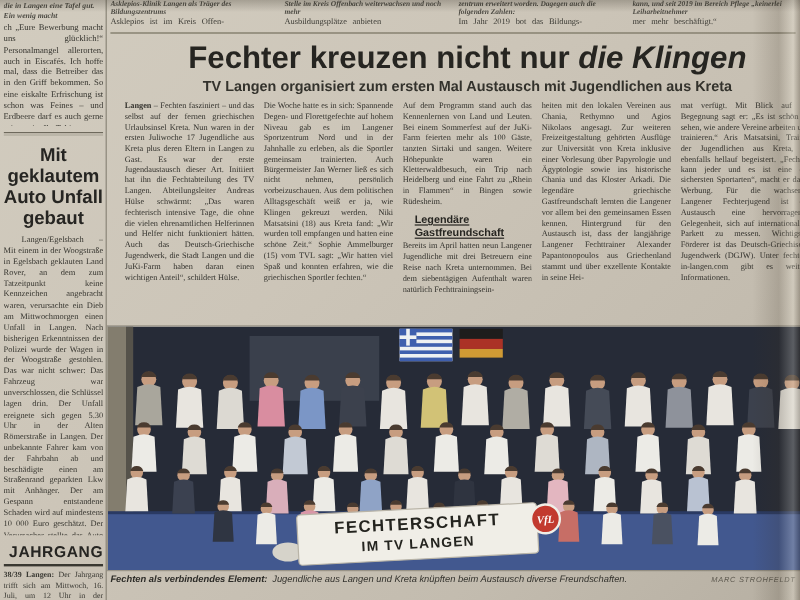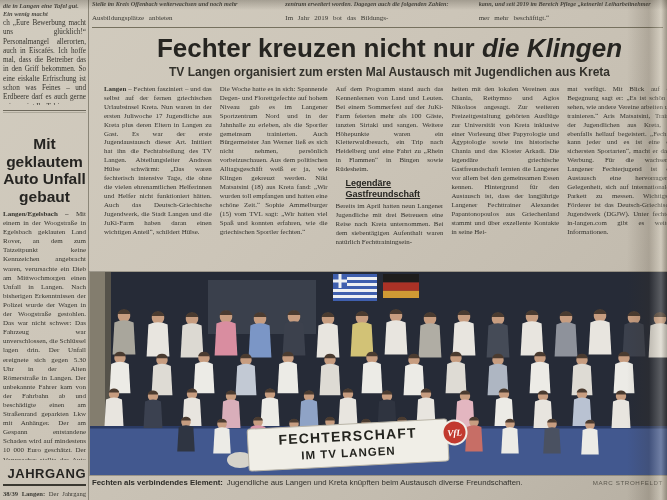--- a/index.html
+++ b/index.html
@@ -13,54 +13,58 @@
   .strip-seg{flex:1;overflow:hidden;}
   .strip-kicker{font-size:6.2px;line-height:7px;font-style:italic;font-weight:bold;color:#4c4a43;white-space:normal;height:14px;overflow:hidden;}
   .strip-text{font-size:7px;line-height:9px;color:#3a3933;white-space:nowrap;overflow:hidden;word-spacing:3px;}
 
   
   .left-col{position:absolute;left:3px;top:0;width:83px;height:500px;overflow:hidden;}
   .vrule{position:absolute;left:88px;top:0;bottom:0;width:1px;background:#8b8678;z-index:5;}
   .teaser-kicker{font-size:6.4px;line-height:7.5px;font-style:italic;font-weight:bold;color:#4c4a43;margin-top:2px;height:15px;overflow:hidden;}
   .teaser-body{font-size:7.2px;line-height:9.3px;text-align:justify;color:#35342e;height:86px;overflow:hidden;margin-top:2px;}
   .left-rule{height:1px;background:#6e695c;margin:5px 0 4px;box-shadow:0 2px 0 rgba(110,105,92,.35);}
-  .left-headline{font-family:"Liberation Sans",sans-serif;font-weight:bold;font-size:15.5px;line-height:17.5px;text-align:center;color:#262522;margin:24px 0 5px;}
+  .left-headline{font-family:"Liberation Sans",sans-serif;font-weight:bold;font-size:15.5px;line-height:17.5px;text-align:center;color:#262522;margin:10px 0 5px;}
   .left-body{font-size:7px;line-height:9.1px;text-align:justify;color:#35342e;height:250px;overflow:hidden;}
-  .left-lead{font-weight:bold;}
+  .left-lead{font-weight:normal;margin-left:15px;}
   .jahrgang{margin-top:6px;}
   .jahrgang-title{font-family:"Liberation Sans",sans-serif;font-weight:bold;font-size:13px;letter-spacing:.5px;text-align:right;color:#262522;border-bottom:2px solid #3a3831;padding-bottom:3px;margin-bottom:4px;}
   .jahrgang-body{font-size:6.6px;line-height:8.6px;text-align:justify;color:#3a3933;}
   .jahrgang-lead{font-weight:bold;}
 
   
   .main{position:absolute;left:104px;top:27px;width:571px;}
   .headline{font-family:"Liberation Sans",sans-serif;font-weight:bold;font-size:26px;line-height:30px;text-align:center;color:#262521;margin:6px 0 2px;}
   .headline .em{font-style:italic;}
   .subheadline{font-family:"Liberation Sans",sans-serif;font-weight:bold;font-size:12px;line-height:14px;text-align:center;color:#33322c;margin:2px 0 6px;}
   .columns{display:flex;gap:8px;height:178px;overflow:hidden;}
   .col{flex:1;font-size:6.9px;line-height:8.9px;text-align:justify;color:#33322d;overflow:hidden;}
   .col p{margin:0;}
   .col .lead{font-weight:bold;}
   .crosshead{font-family:"Liberation Sans",sans-serif;font-weight:bold;font-size:9px;line-height:10.5px;color:#262521;margin:4px 0 3px;padding-left:10px;text-decoration:underline;}
 
   
   .photo{position:absolute;left:90px;top:272px;width:577px;height:203px;box-shadow:0 0 0 1px rgba(70,65,55,.35);}
   .photo svg{display:block;}
-  .caption-row{position:absolute;left:92px;top:478px;width:571px;display:flex;align-items:baseline;gap:4px;font-family:"Liberation Sans",sans-serif;}
+  .caption-row{position:absolute;left:92px;top:478px;width:571px;display:flex;align-items:baseline;gap:4px;font-family:"Liberation Sans",sans-serif;font-style:italic;}
   .caption-lead{font-weight:bold;font-size:7.8px;color:#2c2b27;white-space:nowrap;}
   .caption-text{font-size:7.8px;color:#33322d;white-space:nowrap;overflow:hidden;}
   .caption-credit{margin-left:auto;font-size:6.2px;letter-spacing:.6px;color:#5c584e;white-space:nowrap;}
 </style>
 </head>
 <body>
 
 <div class="page">
   <div class="fold-shade"></div>
 
   <div class="top-strip">
+    <div class="strip-seg">
+      <div class="strip-kicker">Asklepios-Klinik Langen als Träger des Bildungszentrums</div>
+      <div class="strip-text">Asklepios ist im Kreis Offen-</div>
+    </div>
     <div class="strip-seg">
       <div class="strip-kicker">Stelle im Kreis Offenbach weiterwachsen und noch mehr</div>
       <div class="strip-text">Ausbildungsplätze anbieten</div>
     </div>
     <div class="strip-seg">
       <div class="strip-kicker">zentrum erweitert worden. Dagegen auch die folgenden Zahlen:</div>
       <div class="strip-text">Im Jahr 2019 bot das Bildungs-</div>
     </div>
     <div class="strip-seg">
       <div class="strip-kicker">kann, und seit 2019 im Bereich Pflege „keinerlei Leiharbeitnehmer</div>

